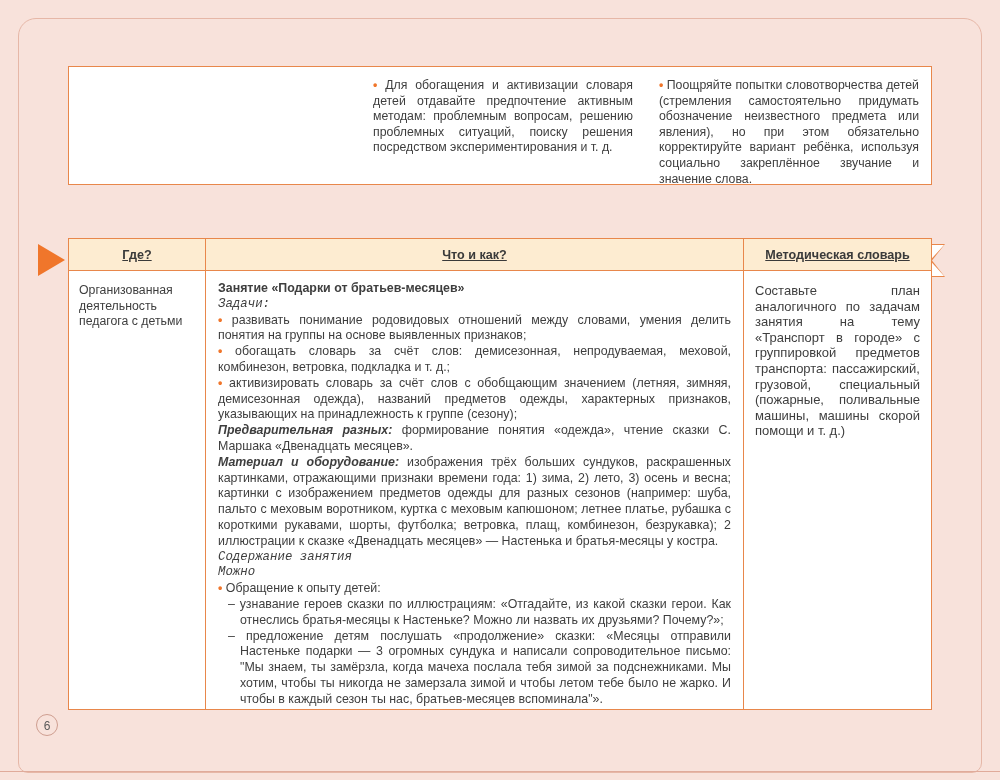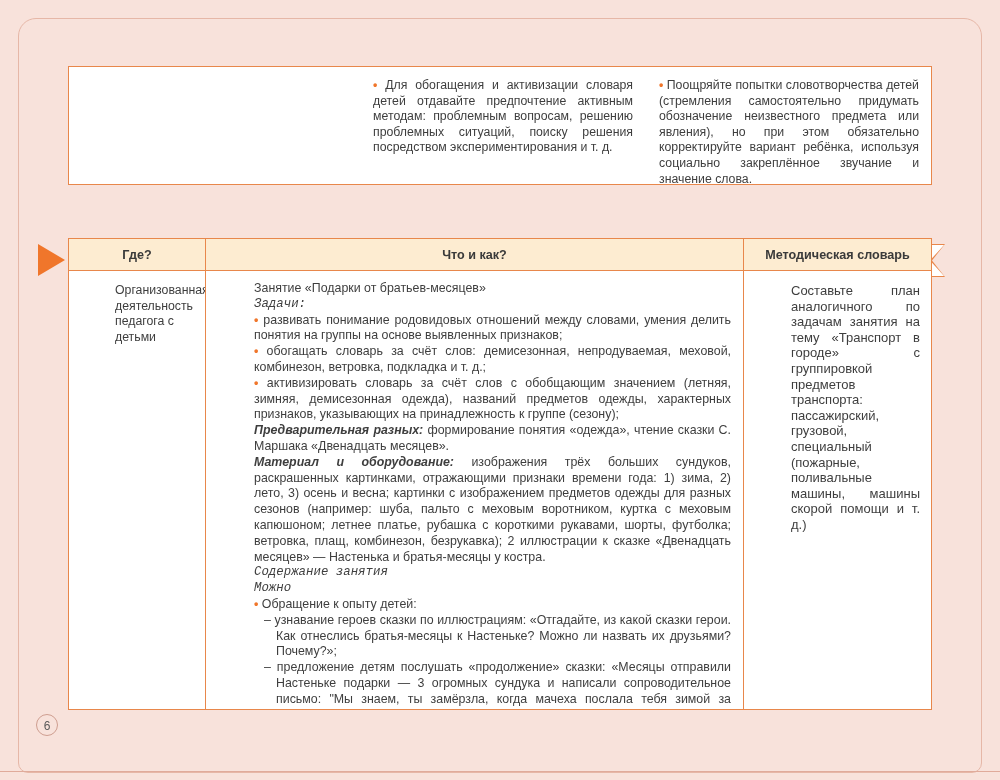--- a/index.html
+++ b/index.html
@@ -61,28 +61,28 @@
   .grid-table{
     position:absolute;left:68px;top:238px;width:864px;height:472px;
     background:#ffffff;border:1px solid #e8874b;box-sizing:border-box;
     display:grid;
     grid-template-columns:137px 1fr 187px;
     grid-template-rows:32px 1fr;
   }
   .th{
     background:#fdecd1;border-bottom:1px solid #e8874b;
     display:flex;align-items:center;justify-content:center;
-    font-weight:bold;font-size:12.6px;color:#3a3a3a;
+    font-weight:bold;font-size:12.6px;color:#3a3a3a;text-decoration:underline;
   }
   .col-sep{border-right:1px solid #e8874b;}
-  .cell{overflow:hidden;box-sizing:border-box;margin-left:36px;}
+  .cell{overflow:hidden;box-sizing:border-box;}
   .where-cell{padding:12px 10px;font-size:12.3px;line-height:15.5px;}
   .what-cell{padding:10px 12px;font-size:12.4px;line-height:15.8px;text-align:justify;}
   .tips-cell{padding:12px 11px;font-size:13px;line-height:15.6px;text-align:justify;}
-  .p-bold{font-weight:normal;}
+  .p-bold{font-weight:bold;}
   .p-italic{font-style:italic;font-family:Liberation Mono, monospace;}
   .p-lead .lead{font-style:italic;font-weight:bold;}
   .p-dash{padding-left:22px;text-indent:-12px;}
   
   .page-num{
     position:absolute;left:36px;top:714px;width:22px;height:22px;
     border:1px solid #cf9e90;border-radius:50%;
     font-size:12px;color:#5a5a5a;text-align:center;line-height:22px;
     box-sizing:border-box;
   }

